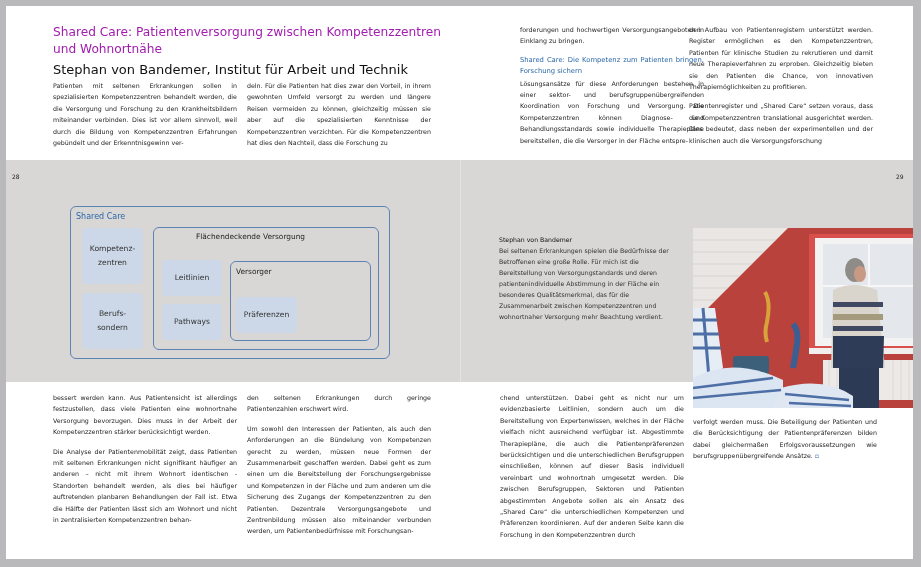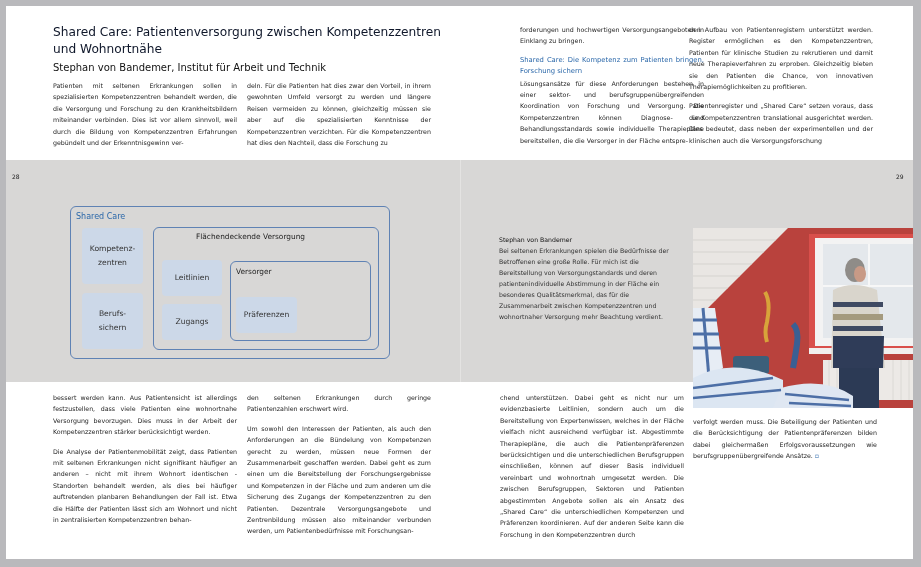--- a/index.html
+++ b/index.html
@@ -2,22 +2,22 @@
 <html><head>
 <meta charset="utf-8">
 <style>
   html, body { margin:0; padding:0; }
   body { width:921px; height:567px; background:#b9b9bc; position:relative; overflow:hidden;
          font-family:"DejaVu Sans", sans-serif; }
   .spread { position:absolute; left:6px; top:6px; width:907px; height:553px; background:#ffffff; overflow:hidden; }
   .band { position:absolute; left:0; top:154px; width:907px; height:222px; background:#d8d7d6; }
   .gutter { position:absolute; left:454px; top:154px; width:1px; height:222px; background:#e4e3e2; }
   .pgnum { position:absolute; font-size:6px; color:#222; }
-  .title { position:absolute; left:47px; top:18px; width:400px; font-size:12.2px; line-height:17px; color:#0f172a; }
-  .byline { position:absolute; left:47px; top:56px; font-size:10px; color:#111; }
+  .title { position:absolute; left:47px; top:18px; width:400px; font-size:12.2px; line-height:17px; color:#a21caf; }
+  .byline { position:absolute; left:47px; top:56px; font-size:13px; color:#111; }
   .col { position:absolute; font-size:6.3px; line-height:11.4px; color:#1e1e1e; text-align:justify; }
   .col p { margin:0 0 8px 0; }
   .col h3 { margin:0; font-size:6.8px; font-weight:normal; color:#2a67a9; line-height:11.4px; }
   .quote { position:absolute; left:493px; top:228px; width:172px; font-size:6.2px; line-height:11px; color:#333; }
   .quote .qa { color:#111; }
   
   .dg { position:absolute; border:1px solid #5f82b4; border-radius:6px; }
   .dg-label { position:absolute; font-size:7.4px; color:#222; }
   .tile { position:absolute; background:#ccd8e8; border-radius:4px; font-size:7.6px; color:#333;
           display:flex; align-items:center; justify-content:center; text-align:center; line-height:14px; }
@@ -51,25 +51,25 @@
   <div class="col" style="left:683px; top:18px; width:184px;">
     <p>den Aufbau von Patientenregistern unterstützt werden. Register ermöglichen es den Kompetenzzentren, Patienten für klinische Studien zu rekrutieren und damit neue Therapieverfahren zu erproben. Gleichzeitig bieten sie den Patienten die Chance, von innovativen Therapiemöglichkeiten zu profitieren.</p>
     <p>Patientenregister und „Shared Care“ setzen voraus, dass die Kompetenzzentren translational ausgerichtet werden. Dies bedeutet, dass neben der experimentellen und der klinischen auch die Versorgungsforschung</p>
   </div>
 
   <div class="dg" style="left:64px; top:200px; width:318px; height:151px;">
     <div class="dg-label" style="left:5px; top:5px; color:#2a67a9; font-size:8px;">Shared Care</div>
     <div class="tile" style="left:11px; top:21px; width:61px; height:56px; white-space:pre-line;">Kompetenz-
 zentren</div>
     <div class="tile" style="left:11px; top:86px; width:61px; height:56px; white-space:pre-line;">Berufs-
-sichern</div>
+sondern</div>
     <div class="dg" style="left:82px; top:20px; width:224px; height:121px;">
       <div class="dg-label" style="left:4px; top:4px;padding-left:38px;">Flächendeckende Versorgung</div>
       <div class="tile" style="left:8px; top:32px; width:60px; height:36px;">Leitlinien</div>
-      <div class="tile" style="left:8px; top:76px; width:60px; height:36px;">Zugangs</div>
+      <div class="tile" style="left:8px; top:76px; width:60px; height:36px;">Pathways</div>
       <div class="dg" style="left:76px; top:33px; width:139px; height:78px;">
         <div class="dg-label" style="left:5px; top:5px;">Versorger</div>
         <div class="tile" style="left:5px; top:35px; width:61px; height:36px;text-align:center;">Präferenzen</div>
       </div>
     </div>
   </div>
 
   <div class="quote">
     <div class="qa">Stephan von Bandemer</div>
     <div>Bei seltenen Erkrankungen spielen die Bedürfnisse der Betroffenen eine große Rolle. Für mich ist die Bereitstellung von Versorgungstandards und deren patientenindividuelle Abstimmung in der Fläche ein besonderes Qualitätsmerkmal, das für die Zusammenarbeit zwischen Kompetenzzentren und wohnortnaher Versorgung mehr Beachtung verdient.</div>

